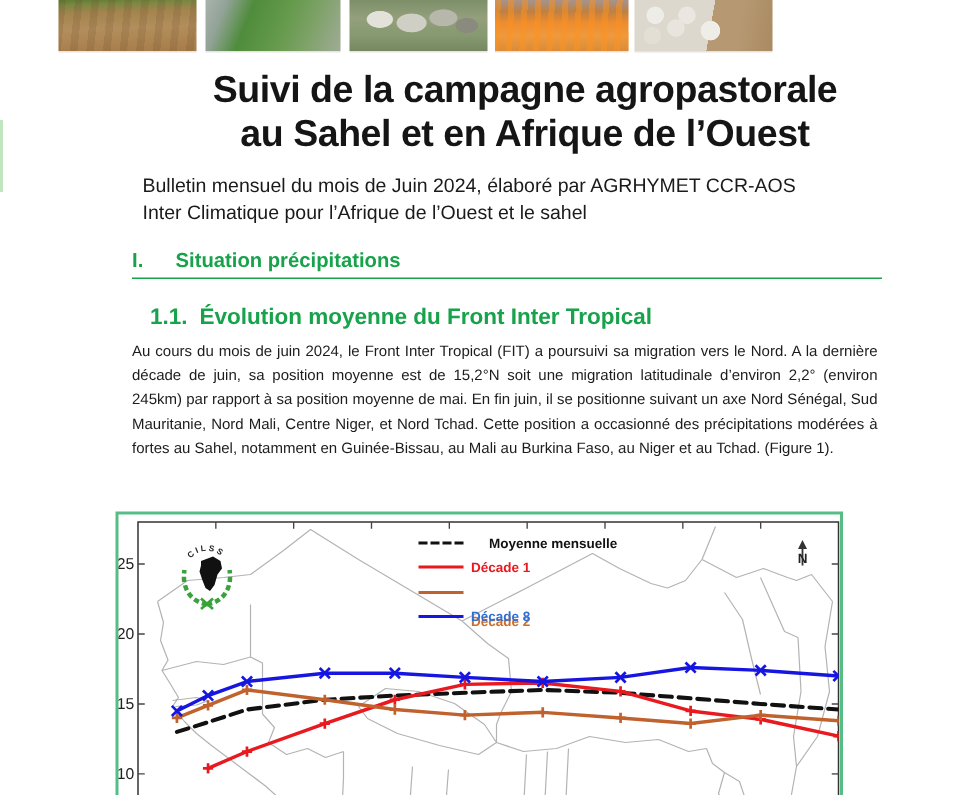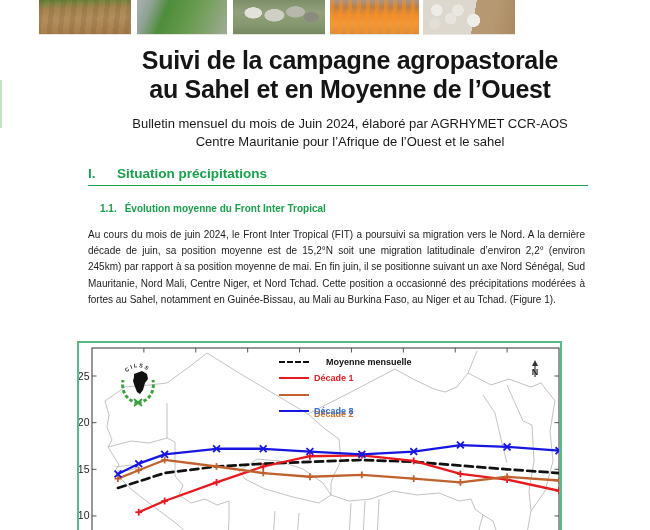--- a/index.html
+++ b/index.html
@@ -25,30 +25,30 @@
      radial-gradient(circle 8px at 15% 30%, #eeece6 0 70%, rgba(0,0,0,0) 75%),
      radial-gradient(circle 8px at 30% 55%, #e7e5de 0 70%, rgba(0,0,0,0) 75%),
      radial-gradient(circle 8px at 13% 70%, #e2dfd7 0 70%, rgba(0,0,0,0) 75%),
      radial-gradient(circle 8px at 38% 30%, #e9e7e0 0 70%, rgba(0,0,0,0) 75%),
      radial-gradient(circle 9px at 55% 60%, #efede7 0 70%, rgba(0,0,0,0) 75%),
      linear-gradient(100deg,#ddd8cd 0 55%,#b69872 55% 75%,#a98a61 100%);}
   .green-edge{position:absolute;left:0;top:80px;width:2px;height:48px;background:#bfe6bf;}
 
   .title{position:absolute;left:70px;top:46px;width:560px;text-align:center;
          font-weight:bold;font-size:25px;line-height:29px;color:#151515;letter-spacing:-.3px;}
-  .subtitle{position:absolute;left:95px;top:112px;width:510px;text-align:center;
+  .subtitle{position:absolute;left:95px;top:112px;width:510px;text-align:left;
             font-size:13px;line-height:18px;background:#ffffff;padding:3px 0 4px;}
 
   .section-head{position:absolute;left:88px;top:166px;width:500px;display:flex;
                 font-weight:bold;font-size:13.5px;color:#17a24b;}
   .section-head .num{width:29px;}
   .section-underline{position:absolute;left:88px;top:185px;width:500px;height:0;
                 border-top:1px solid #17a24b;}
   .subsection-head{position:absolute;left:100px;top:203px;display:flex;
-                font-weight:bold;font-size:10px;color:#17a24b;}
+                font-weight:bold;font-size:15px;color:#17a24b;}
   .subsection-head .num{margin-right:8px;}
 
   .para{position:absolute;left:88px;top:227px;width:497px;font-size:10px;
         line-height:16.2px;text-align:justify;color:#1c1c1c;}
 
   .figure{position:absolute;left:77px;top:341px;width:481px;height:200px;
           background:#ffffff;border:2px solid #57bd86;}
   .figure svg{position:absolute;left:0;top:0;}
   .legend{position:absolute;left:200px;top:12px;}
   .legend-row{display:flex;align-items:center;height:13px;margin-bottom:3.5px;}
@@ -62,26 +62,26 @@
 
   <div class="photo photo1"></div>
   <div class="photo photo2"></div>
   <div class="photo photo3"></div>
   <div class="photo photo4"></div>
   <div class="photo photo5"></div>
   <div class="green-edge"></div>
 
   <div class="title">
     <div>Suivi de la campagne agropastorale</div>
-    <div>au Sahel et en Moyenne de l’Ouest</div>
+    <div>au Sahel et en Afrique de l’Ouest</div>
   </div>
 
   <div class="subtitle">
     <div>Bulletin mensuel du mois de Juin 2024, élaboré par AGRHYMET CCR-AOS</div>
-    <div>Centre Mauritanie pour l’Afrique de l’Ouest et le sahel</div>
+    <div>Inter Climatique pour l’Afrique de l’Ouest et le sahel</div>
   </div>
 
   <div class="section-head">
     <span class="num">I.</span>
     <span>Situation précipitations</span>
   </div>
   <div class="section-underline"></div>
 
   <div class="subsection-head">
     <span class="num">1.1.</span>

